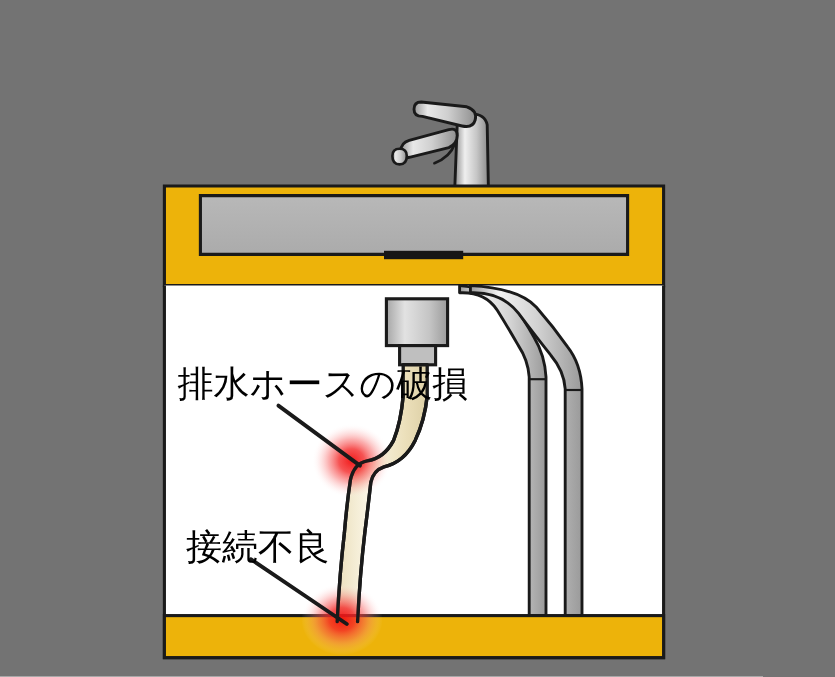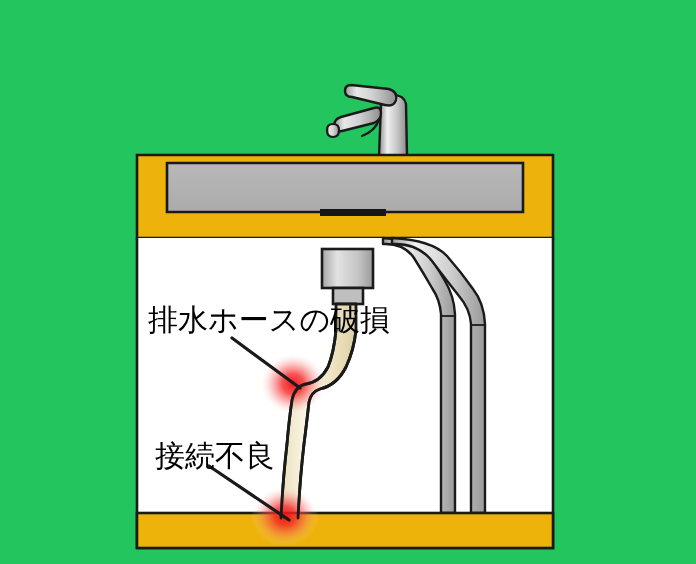--- a/index.html
+++ b/index.html
@@ -10,21 +10,21 @@
   body {
     width: 696px;
     height: 564px;
     font-family: "DejaVu Sans", "Liberation Sans", sans-serif;
     overflow: hidden;
   }
   #scene {
     position: relative;
     width: 696px;
     height: 564px;
-    background: #22c55e;
+    background: #737373;
     text-decoration: underline;
   }
   svg#illustration {
     position: absolute;
     left: 0;
     top: 0;
     width: 696px;
     height: 564px;
     display: block;
   }

